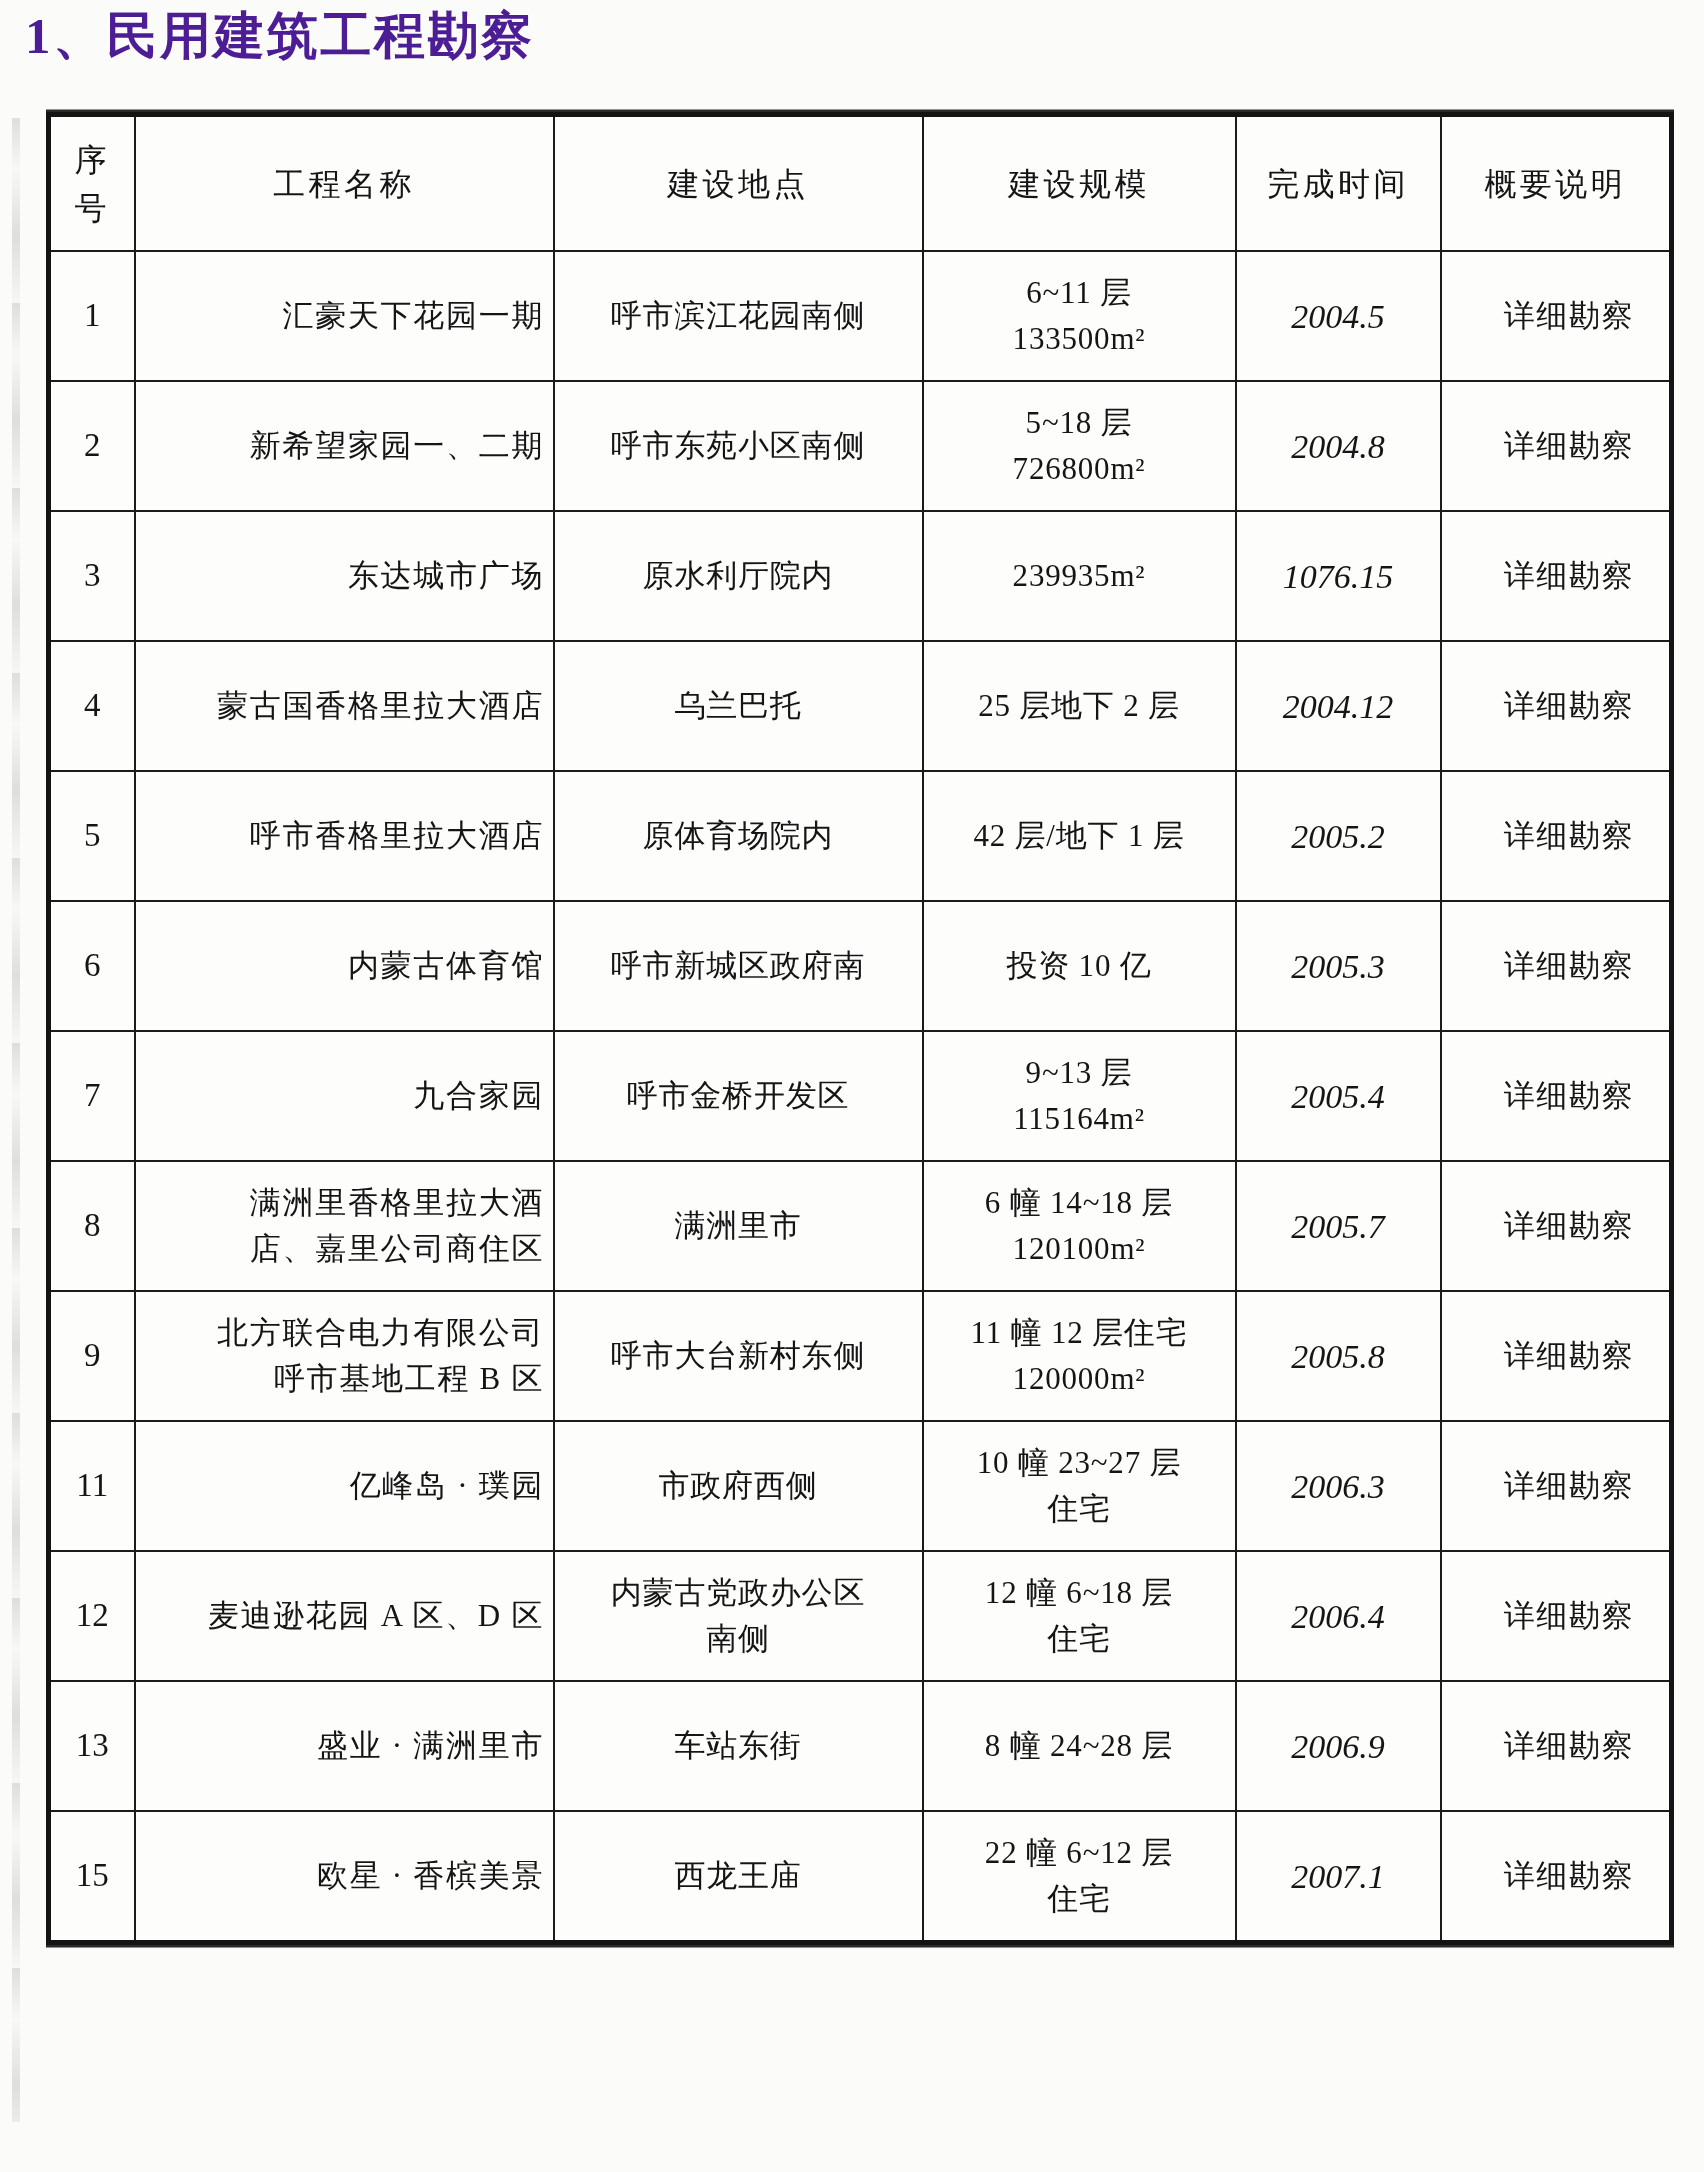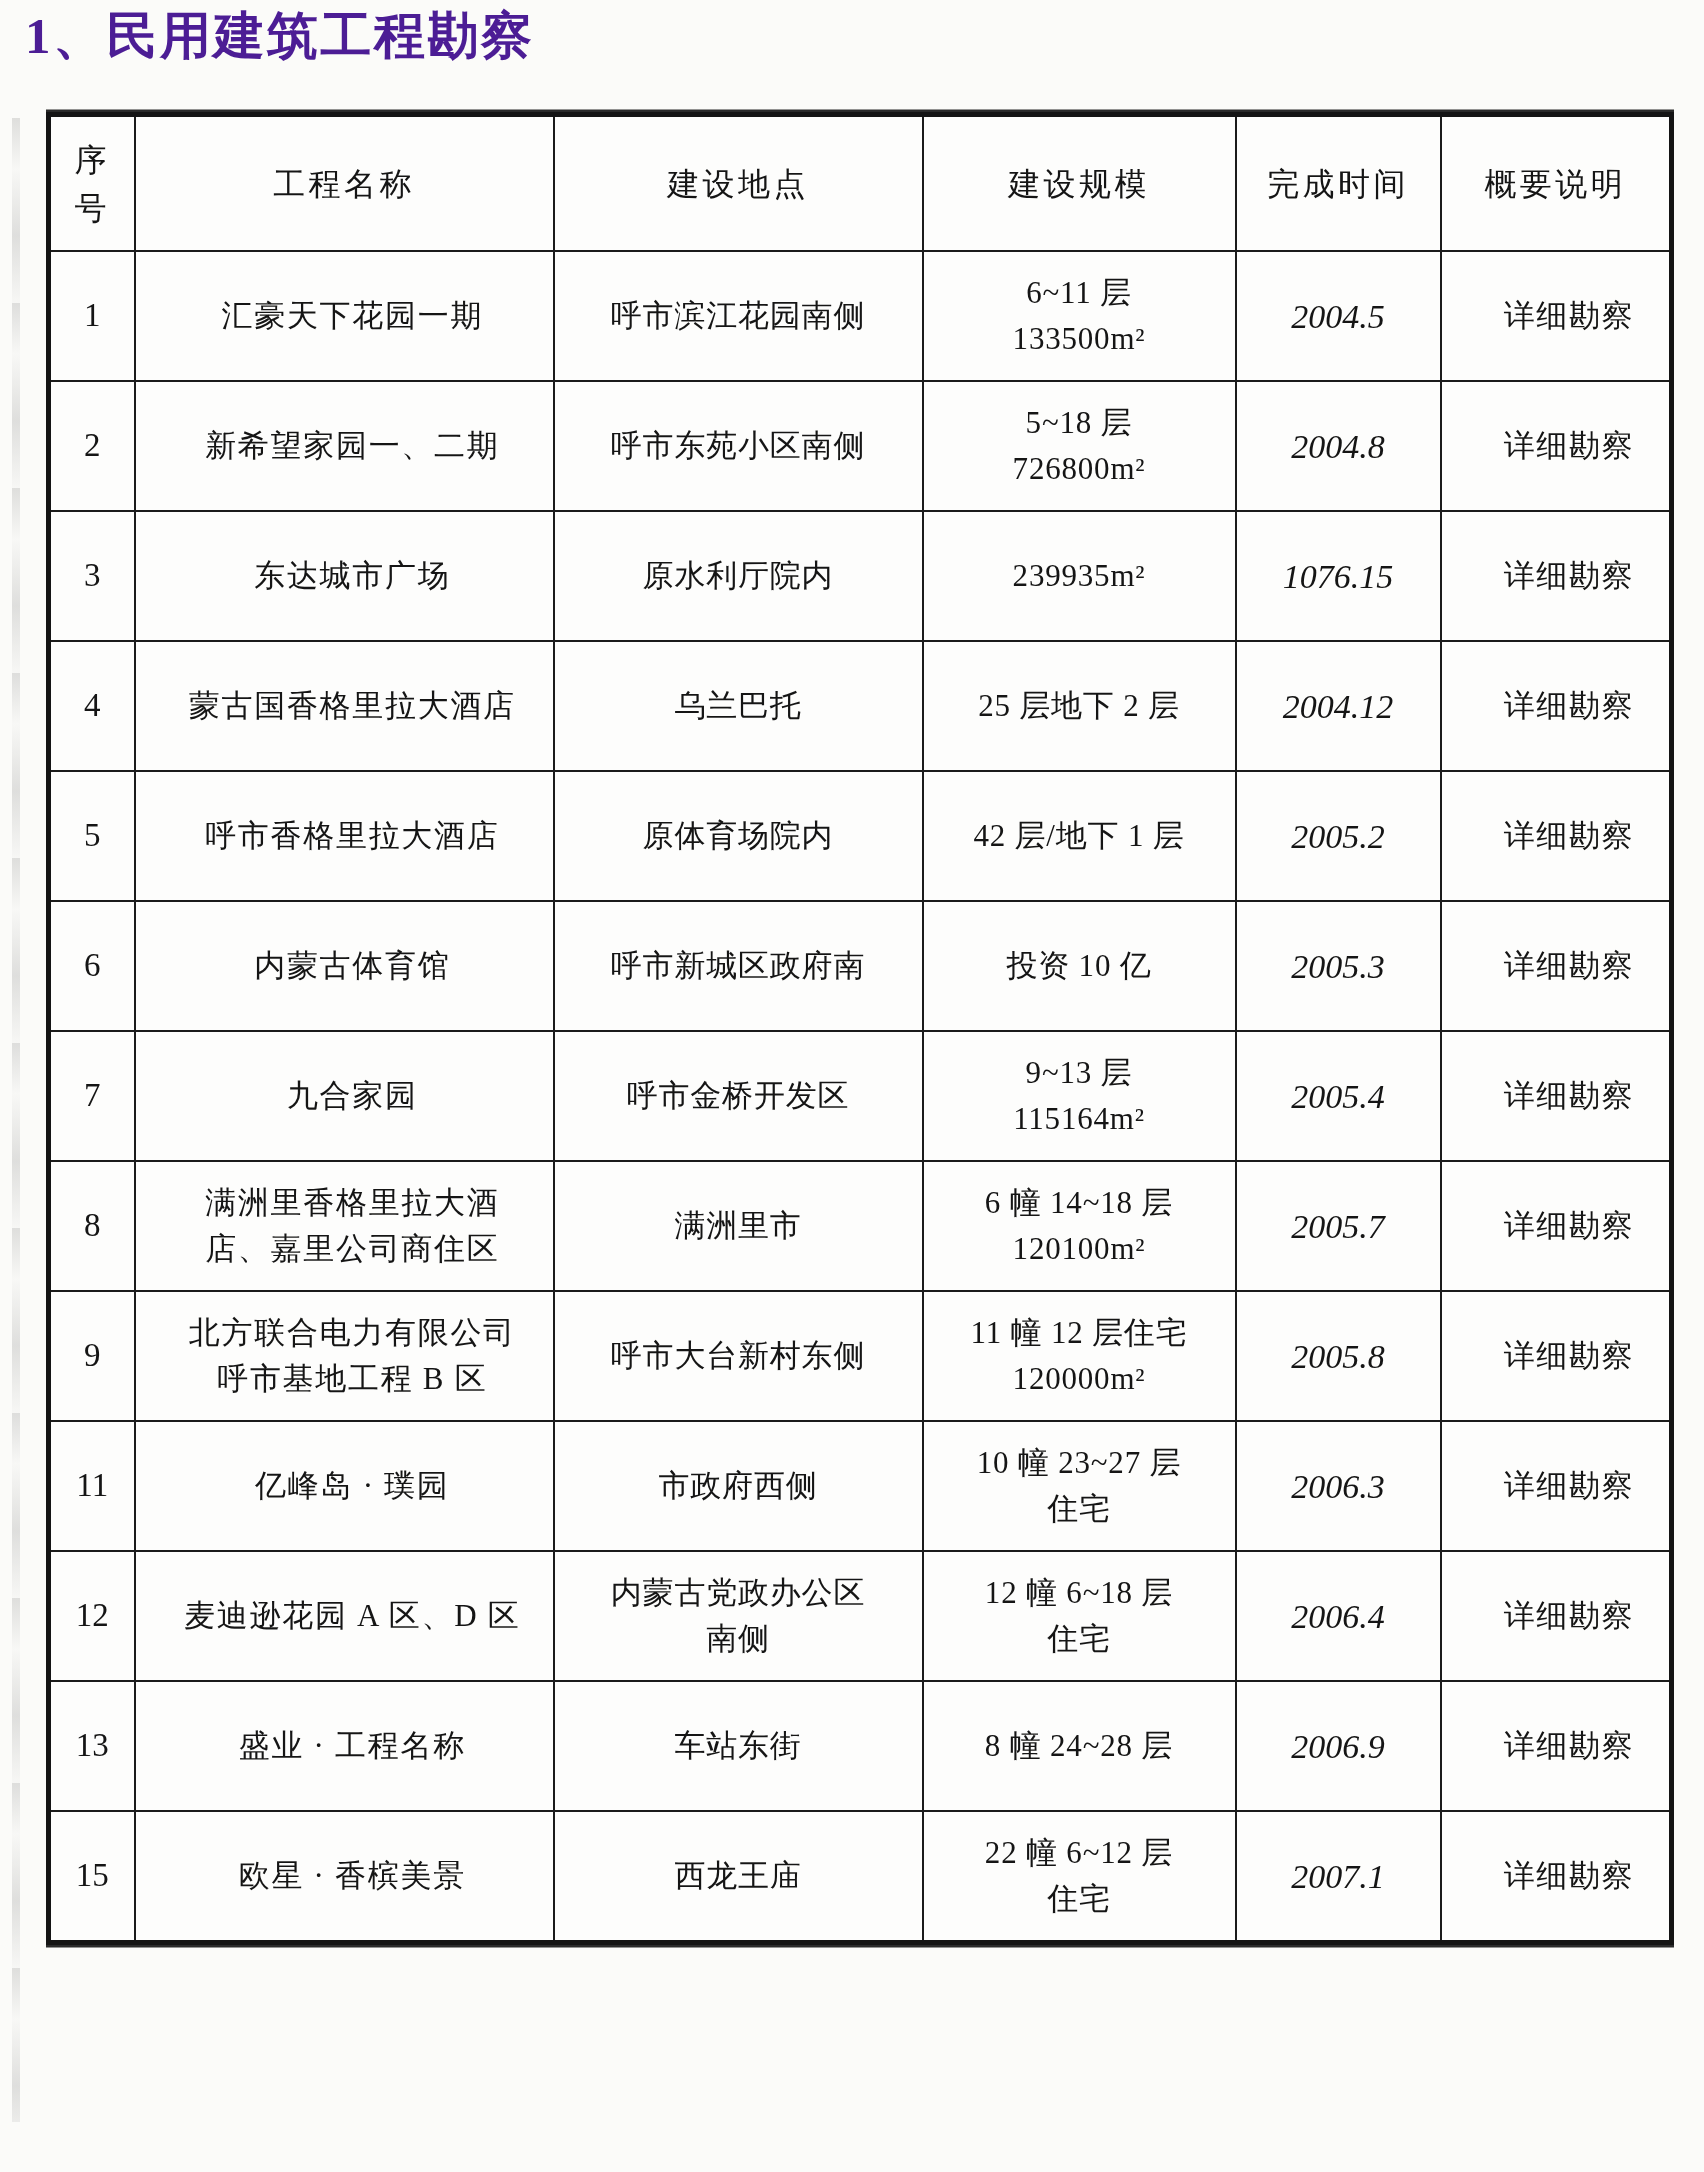--- a/index.html
+++ b/index.html
@@ -57,21 +57,21 @@
     letter-spacing: 3.4px;
   }
   tbody td {
     height: 118px;
   }
   td.c-no {
     font-size: 33px;
     letter-spacing: 0;
   }
   td.c-name {
-    text-align: center;
+    text-align: right;
     padding-left: 25px;
     letter-spacing: 1.7px;
   }
   td.c-loc, td.c-scale {
     letter-spacing: 0.8px;
   }
   td.c-time {
     font-size: 34px;
     font-style: italic;
   }
@@ -221,21 +221,21 @@
     <td class="c-name">麦迪逊花园 A 区、D 区</td>
     <td class="c-loc">内蒙古党政办公区
 南侧</td>
     <td class="c-scale">12 幢 6~18 层
 住宅</td>
     <td class="c-time">2006.4</td>
     <td class="c-sum">详细勘察</td>
   </tr>
       <tr>
     <td class="c-no">13</td>
-    <td class="c-name">盛业 · 工程名称</td>
+    <td class="c-name">盛业 · 满洲里市</td>
     <td class="c-loc">车站东街</td>
     <td class="c-scale">8 幢 24~28 层</td>
     <td class="c-time">2006.9</td>
     <td class="c-sum">详细勘察</td>
   </tr>
       <tr>
     <td class="c-no">15</td>
     <td class="c-name">欧星 · 香槟美景</td>
     <td class="c-loc">西龙王庙</td>
     <td class="c-scale">22 幢 6~12 层

